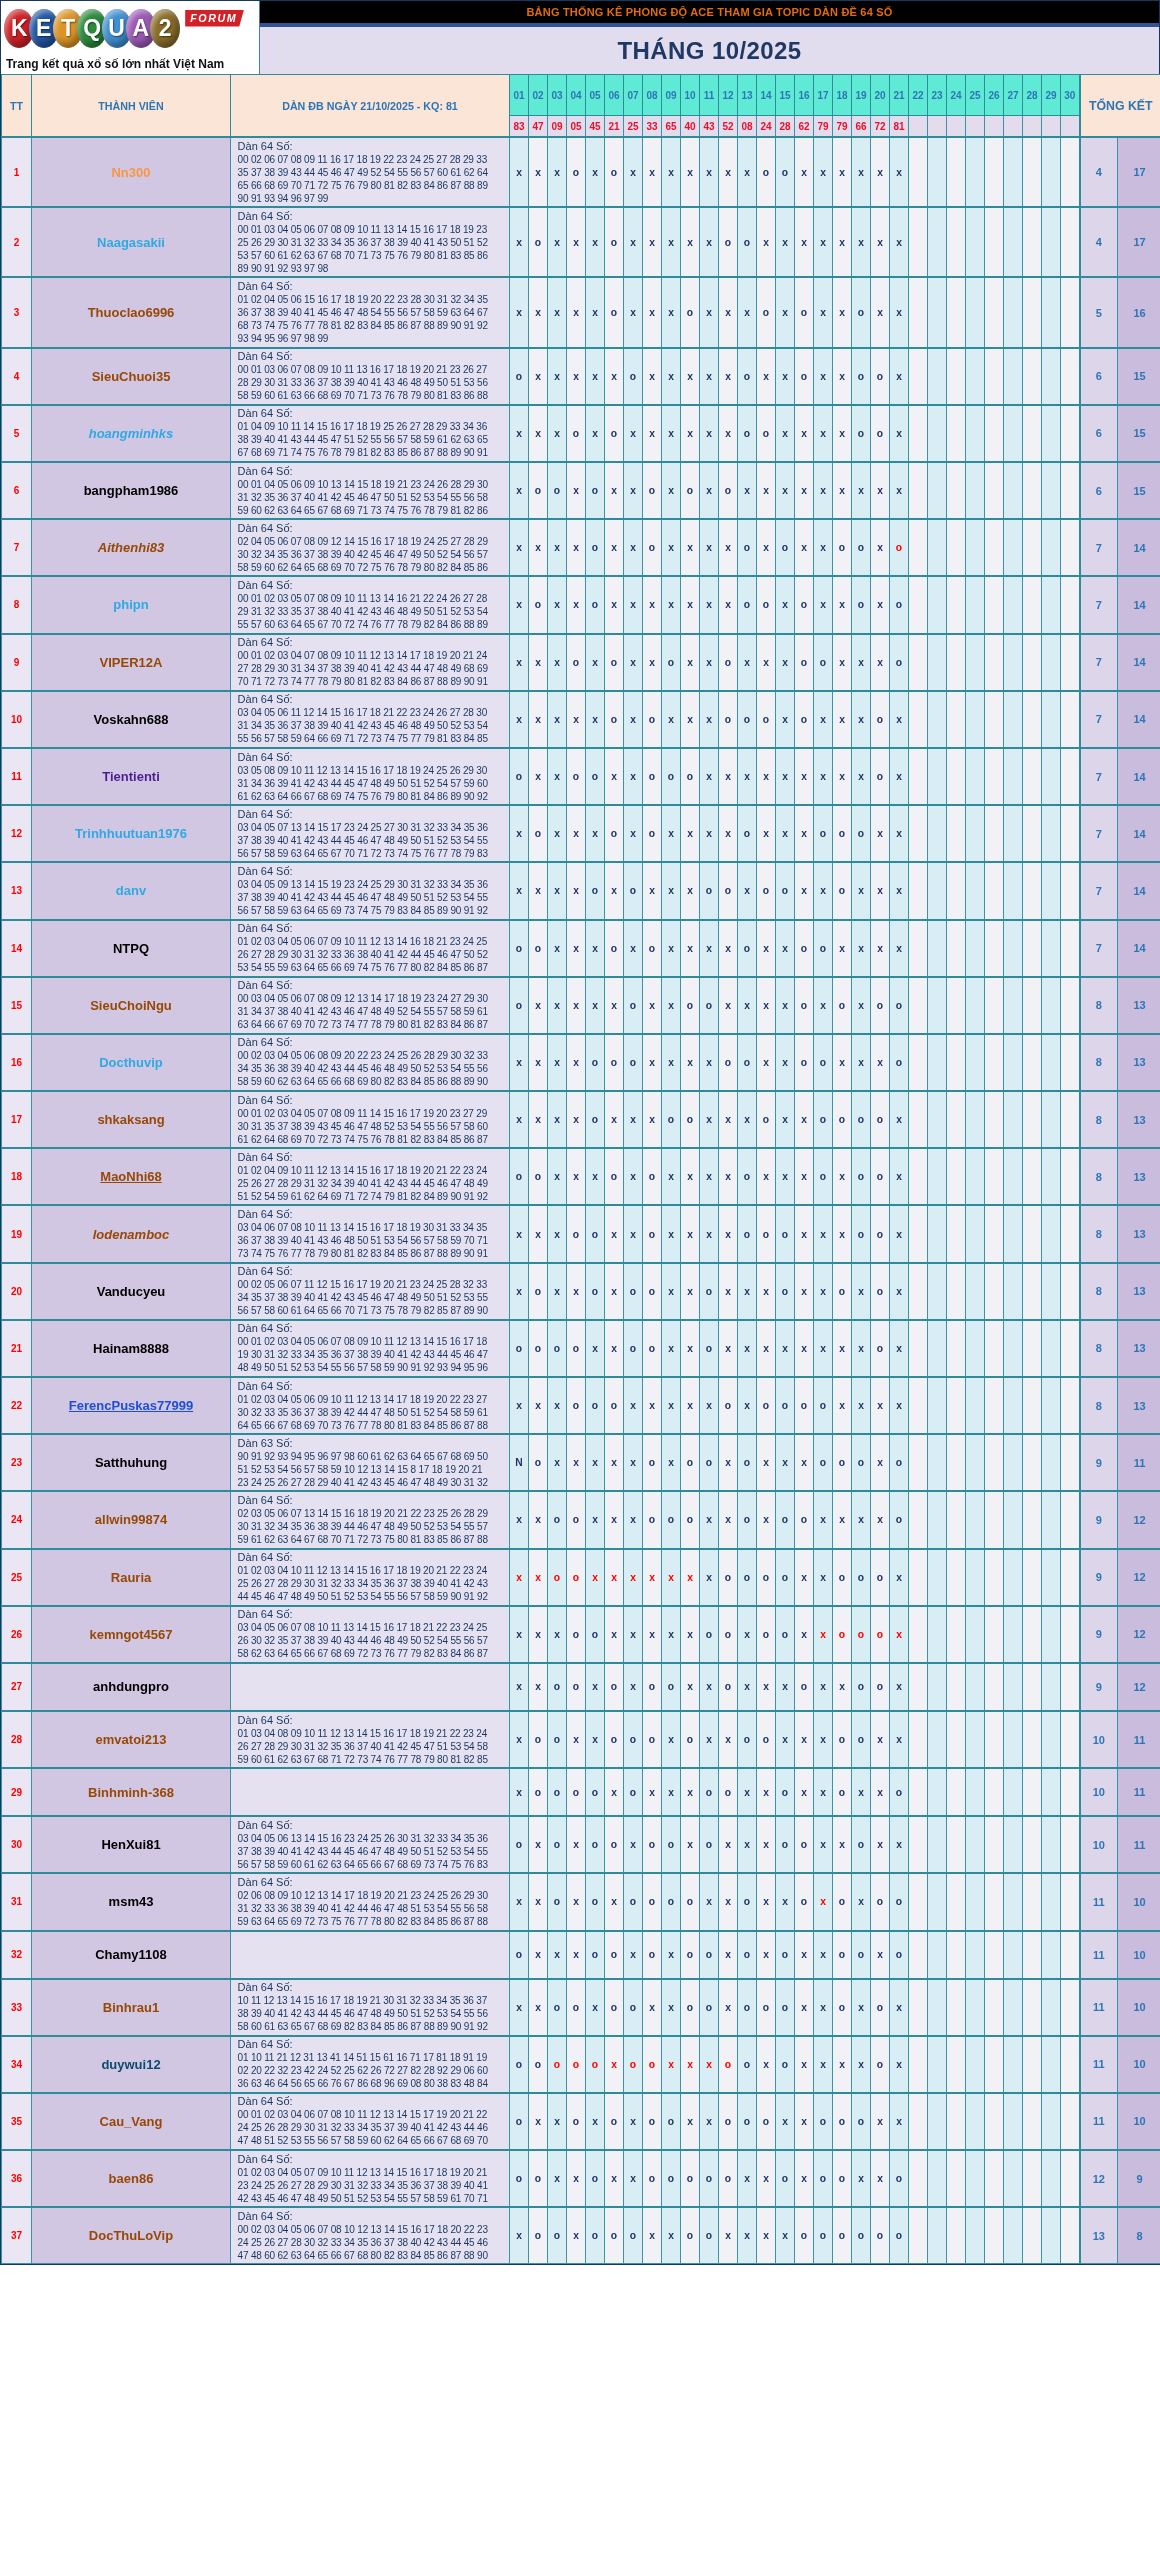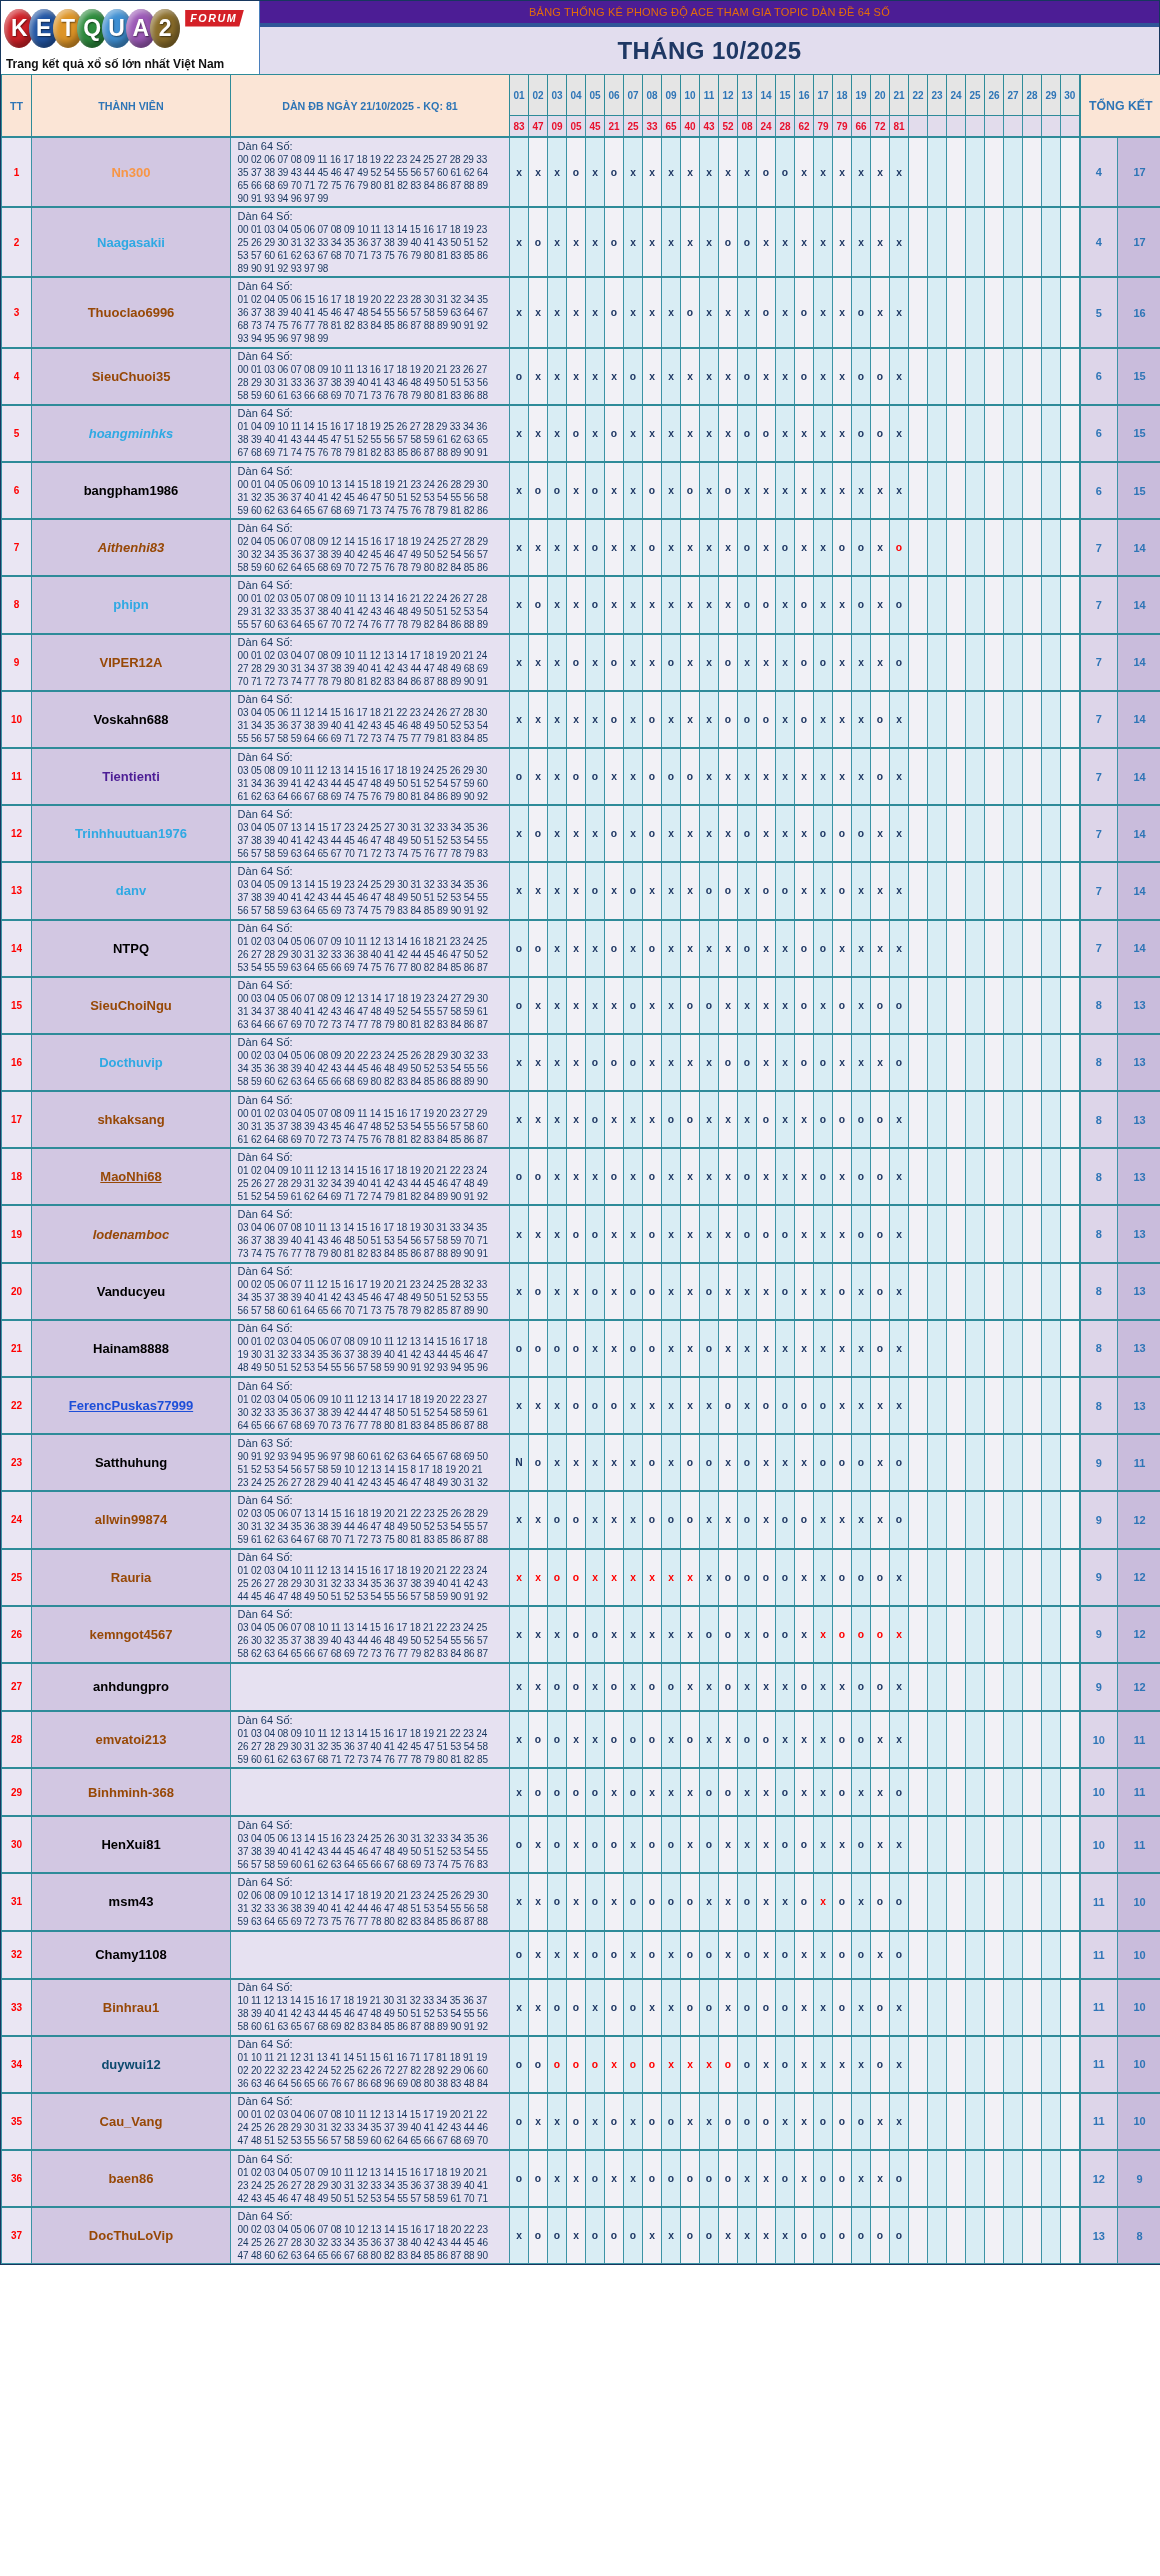--- a/index.html
+++ b/index.html
@@ -10,33 +10,33 @@
   .logo-box{width:259px;background:#ffffff;border-right:1.6px solid #4a7ebb;box-sizing:border-box;padding:1.6px 0 0 3.3px;position:relative;}
   .logo-row{display:flex;align-items:center;height:51px;}
   .logo-letters{display:flex;align-items:center;}
   .logo-letter{width:30px;height:39px;border-radius:50%;margin-left:-5.7px;display:flex;align-items:center;justify-content:center;
     color:#fff;font-weight:bold;font-size:23px;text-shadow:0.8px 0.8px 1.6px rgba(0,0,0,.55);box-shadow:inset -3.3px -5px 6.6px rgba(0,0,0,.35), inset 2.5px 3.3px 5px rgba(255,255,255,.45);}
   .logo-letter:first-child{margin-left:0;}
   .forum-tag{margin-left:5px;background:#d42027;color:#fff;font-style:italic;font-weight:bold;font-size:10.7px;
     padding:2.5px 6.6px 2.5px 5px;letter-spacing:1.6px;transform:translateY(-10px);clip-path:polygon(0 0,100% 0,92% 100%,0 100%);}
   .tagline{font-weight:bold;color:#111;font-size:12px;padding:3.3px 0 3.3px 1.6px;}
   .top-right{flex:1;display:flex;flex-direction:column;}
-  .banner{height:22px;background:#4c1d95;border-bottom:4.1px solid #2f5597;display:flex;align-items:center;justify-content:center;
-    color:#e36c0a;font-weight:normal;font-size:11px;letter-spacing:0.2px;}
+  .banner{height:22px;background:#000000;border-bottom:4.1px solid #2f5597;display:flex;align-items:center;justify-content:center;
+    color:#e36c0a;font-weight:bold;font-size:11px;letter-spacing:0.2px;}
   .month{flex:1;background:#e2ddee;display:flex;align-items:center;justify-content:center;
     color:#1f3864;font-weight:bold;font-size:24px;letter-spacing:0.4px;}
   
   table{border-collapse:collapse;table-layout:fixed;width:1157px;}
   col.c-tt{width:30px}col.c-name{width:199px}col.c-nums{width:279px}col.c-day{width:19px}col.c-to{width:38px}col.c-tx{width:44px}
   td,th{border:0.8px solid #3c93a5;padding:0;box-sizing:border-box;vertical-align:middle;}
   thead th{border:1.6px solid #2e8b99;}
   tbody tr{border-top:2.5px solid #2e8b99;}
   tbody td{border-top:2.5px solid #2e8b99;}
   th.hdr-peach{background:#fbe5d6;color:#2e75b6;font-size:10.7px;font-weight:bold;}
-  th.day-hd{background:#e5e5e5;color:#2e75b6;font-size:10px;font-weight:bold;height:41px;}
+  th.day-hd{background:#5eead4;color:#2e75b6;font-size:10px;font-weight:bold;height:41px;}
   td.result{background:#e2dcec;color:#e8112d;font-weight:bold;font-size:10px;text-align:center;height:21.4px;}
   td.tt{background:#eae6f3;color:#ff0000;font-weight:bold;font-size:10px;text-align:center;}
   td.name-cell{background:#d2c7e2;text-align:center;font-weight:bold;font-size:13px;}
   td.nums-cell{background:#e6e1f1;color:#17375e;font-size:10px;padding:1.6px 1.6px 1.6px 6.6px;}
   .num-line{white-space:nowrap;line-height:13px;letter-spacing:-0.2px;}
   .dan-label{line-height:13px;font-size:11px;}
   td.mark{font-weight:bold;font-size:10.3px;text-align:center;color:#1f3864;}
   td.mark.red{color:#ff0000;}
   td.day-odd{background:#d9edf4;}
   td.day-even{background:#f2f1f6;}

